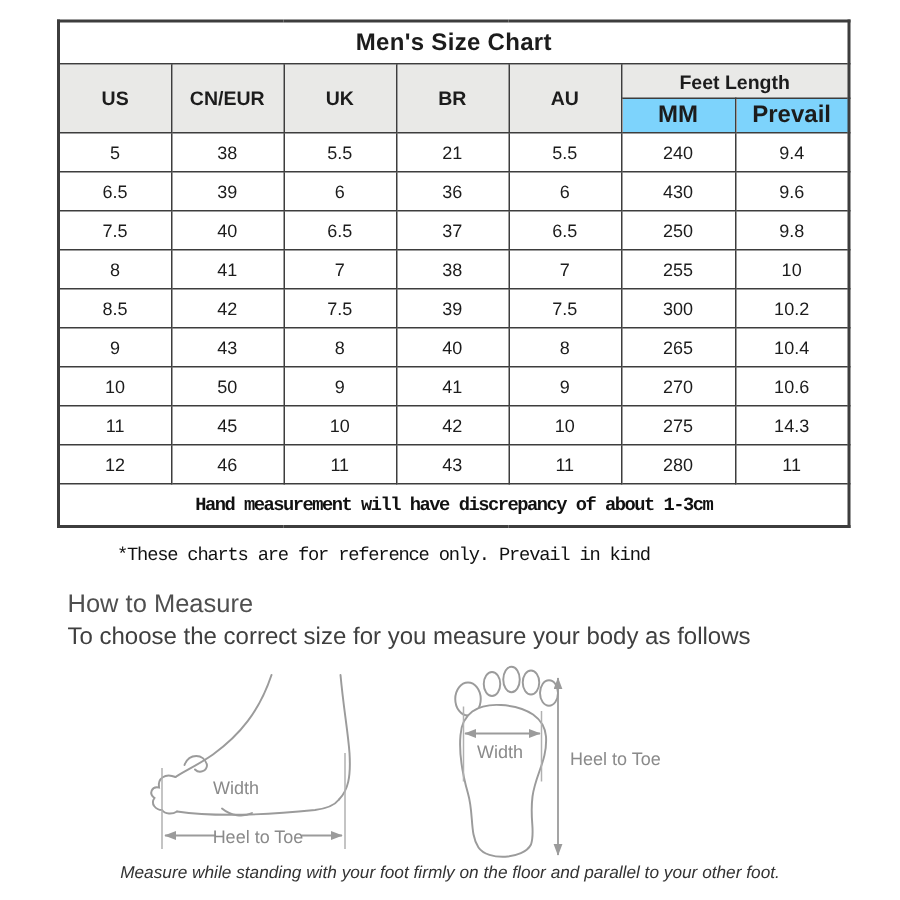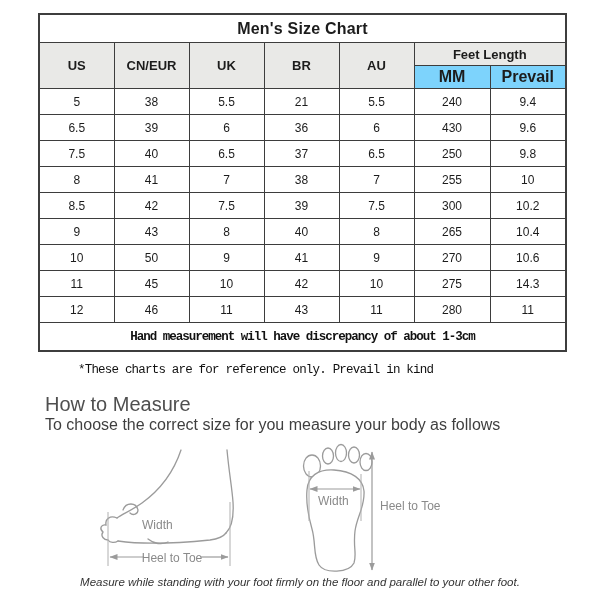--- a/index.html
+++ b/index.html
@@ -25,21 +25,21 @@
     height:27px; background:#ffffff;
     font-family:"Liberation Mono", monospace; font-weight:bold;
     font-size:12.5px; letter-spacing:-1px; color:#111111;
   }
   
   .ref-note {
     position:absolute; left:39px; top:363px;
     font-family:"Liberation Mono", monospace; font-weight:normal;
     font-size:12.5px; letter-spacing:-0.8px; color:#111111;margin-left:39px;
   }
-  .howto-heading { position:absolute; left:45px; top:393px; font-size:20px; color:#4f4f4f; }
+  .howto-heading { position:absolute; left:45px; top:393px; font-size:17px; color:#4f4f4f; }
   .howto-sub     { position:absolute; left:45px; top:416px; font-size:16px; color:#3f3f3f; }
   .caption {
     position:absolute; left:0; right:0; top:576px; text-align:center;
     font-size:11.5px; color:#333333;font-style:italic;
   }
   
   .measure-diagram { position:absolute; left:60px; top:426px; }
   .measure-diagram text {
     font-family:"Liberation Sans", sans-serif; font-size:12px; fill:#8a8a8a;
   }

